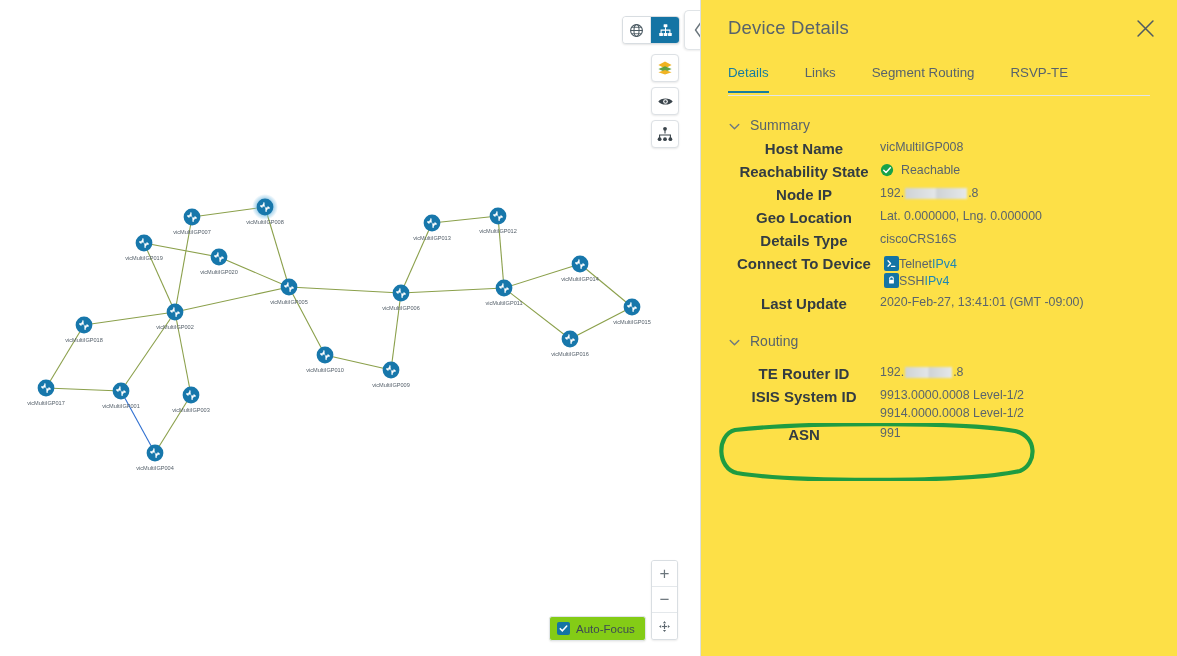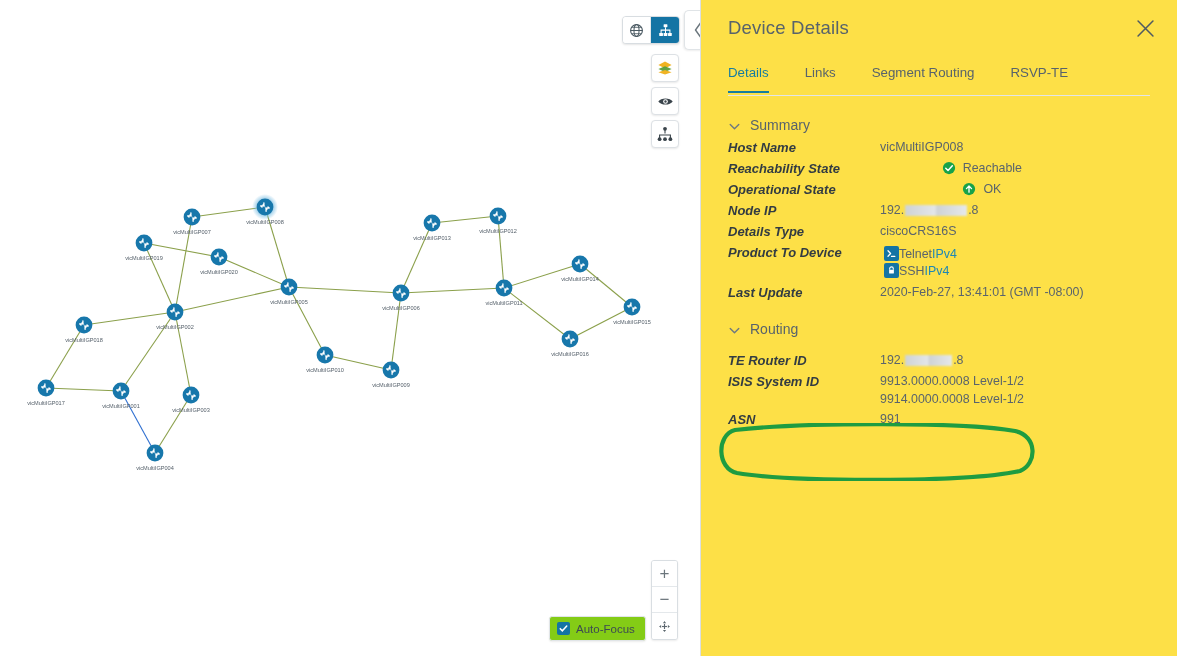--- a/index.html
+++ b/index.html
@@ -146,37 +146,36 @@
   .section-head {
     display: flex; align-items: flex-end; gap: 9px;
     margin: 9px 0 4px 27px;
     cursor: pointer;
   }
   .section-head .sec-title { font-size: 14px; color: #58636b; }
 
   table.kv { border-collapse: collapse; margin-left: 27px; }
   table.kv td { padding: 3px 0; vertical-align: top; }
   td.k {
-    width: 152px; text-align: left; padding-right: 14px;
-    font-size: 13px; font-weight: bold; color: #333c42;
+    width: 152px; text-align: center; padding-right: 14px;
+    font-size: 15px; font-weight: bold; color: #333c42;
     white-space: nowrap;
-    font-style: italic;
   }
   td.v { font-size: 12.4px; color: #5a646c; white-space: nowrap; }
 
   .redact {
     display: inline-block; vertical-align: middle;
     height: 11px; width: 62px;
     background: linear-gradient(90deg,#cfd3d6 0%, #e3e6e8 48%, #cfd3d6 52%, #e6e9eb 100%);
     filter: blur(1.3px);
     margin: 0 1px;
   }
   .redact.small { width: 47px; }
 
-  .state-row { display: flex; align-items: center; gap: 7px; justify-content: center; }
+  .state-row { display: flex; align-items: center; gap: 7px; }
   .conn-row { display: flex; align-items: center; padding: 1px 4px; }
   .conn-name { font-size: 12.4px; color: #5a646c; }
   .conn-proto { font-size: 12.4px; color: #1e87b5; cursor: pointer; }
   .ico-sq {
     width: 15px; height: 15px; border-radius: 2px; background: #1474a4;
     display: flex; align-items: center; justify-content: center;
   }
 
   
   #annotation {
@@ -446,41 +445,33 @@
             <span class="state-row">
               <svg width="14" height="14" viewBox="0 0 16 16">
                 <circle cx="8" cy="8" r="7" fill="#17a24a"></circle>
                 <path d="M4.3 8.2 L6.9 10.8 L11.8 5.4" fill="none" stroke="#fff" stroke-width="1.7" stroke-linecap="round" stroke-linejoin="round"></path>
               </svg>
               <span>Reachable</span>
             </span>
           </td>
         </tr>
         <tr>
-          <td class="k">Operational State</td>
-          <td class="v">
-            <span class="state-row">
-              <svg width="14" height="14" viewBox="0 0 16 16">
-                <circle cx="8" cy="8" r="7" fill="#17a24a"></circle>
-                <path d="M8 11.6 V4.8 M5.1 7.6 L8 4.5 L10.9 7.6" fill="none" stroke="#fff" stroke-width="1.5" stroke-linecap="round" stroke-linejoin="round"></path>
-              </svg>
-              <span>OK</span>
-            </span>
-          </td>
-        </tr>
-        <tr>
           <td class="k">Node IP</td>
           <td class="v"><span>192.</span><span class="redact"></span><span>.8</span></td>
         </tr>
         <tr>
+          <td class="k">Geo Location</td>
+          <td class="v">Lat. 0.000000, Lng. 0.000000</td>
+        </tr>
+        <tr>
           <td class="k">Details Type</td>
           <td class="v">ciscoCRS16S</td>
         </tr>
         <tr>
-          <td class="k">Product To Device</td>
+          <td class="k">Connect To Device</td>
           <td class="v">
             <div class="conn-row">
               <span class="ico-sq">
                 <svg width="11" height="11" viewBox="0 0 12 12">
                   <path d="M2.2 3 L5 6 L2.2 9" fill="none" stroke="#fff" stroke-width="1.4" stroke-linecap="round" stroke-linejoin="round"></path>
                   <line x1="6" y1="9.2" x2="9.6" y2="9.2" stroke="#fff" stroke-width="1.4" stroke-linecap="round"></line>
                 </svg>
               </span>
               <span class="conn-name">Telnet</span>
               <span class="conn-proto">IPv4</span>
@@ -492,21 +483,21 @@
                   <rect x="3.4" y="5.2" width="5.2" height="4.2" rx="0.7" fill="#fff"></rect>
                 </svg>
               </span>
               <span class="conn-name">SSH</span>
               <span class="conn-proto">IPv4</span>
             </div>
           </td>
         </tr>
         <tr>
           <td class="k">Last Update</td>
-          <td class="v">2020-Feb-27, 13:41:01 (GMT -08:00)</td>
+          <td class="v">2020-Feb-27, 13:41:01 (GMT -09:00)</td>
         </tr>
       </tbody>
         </table>
 
       <div class="section-head" style="margin-top:18px">
         <svg width="13" height="13" viewBox="0 0 14 14">
           <path d="M2.4 4.8 L7 9.4 L11.6 4.8" fill="none" stroke="#6d7880" stroke-width="1.5" stroke-linecap="round" stroke-linejoin="round"></path>
         </svg>
         <span class="sec-title">Routing</span>
       </div>

